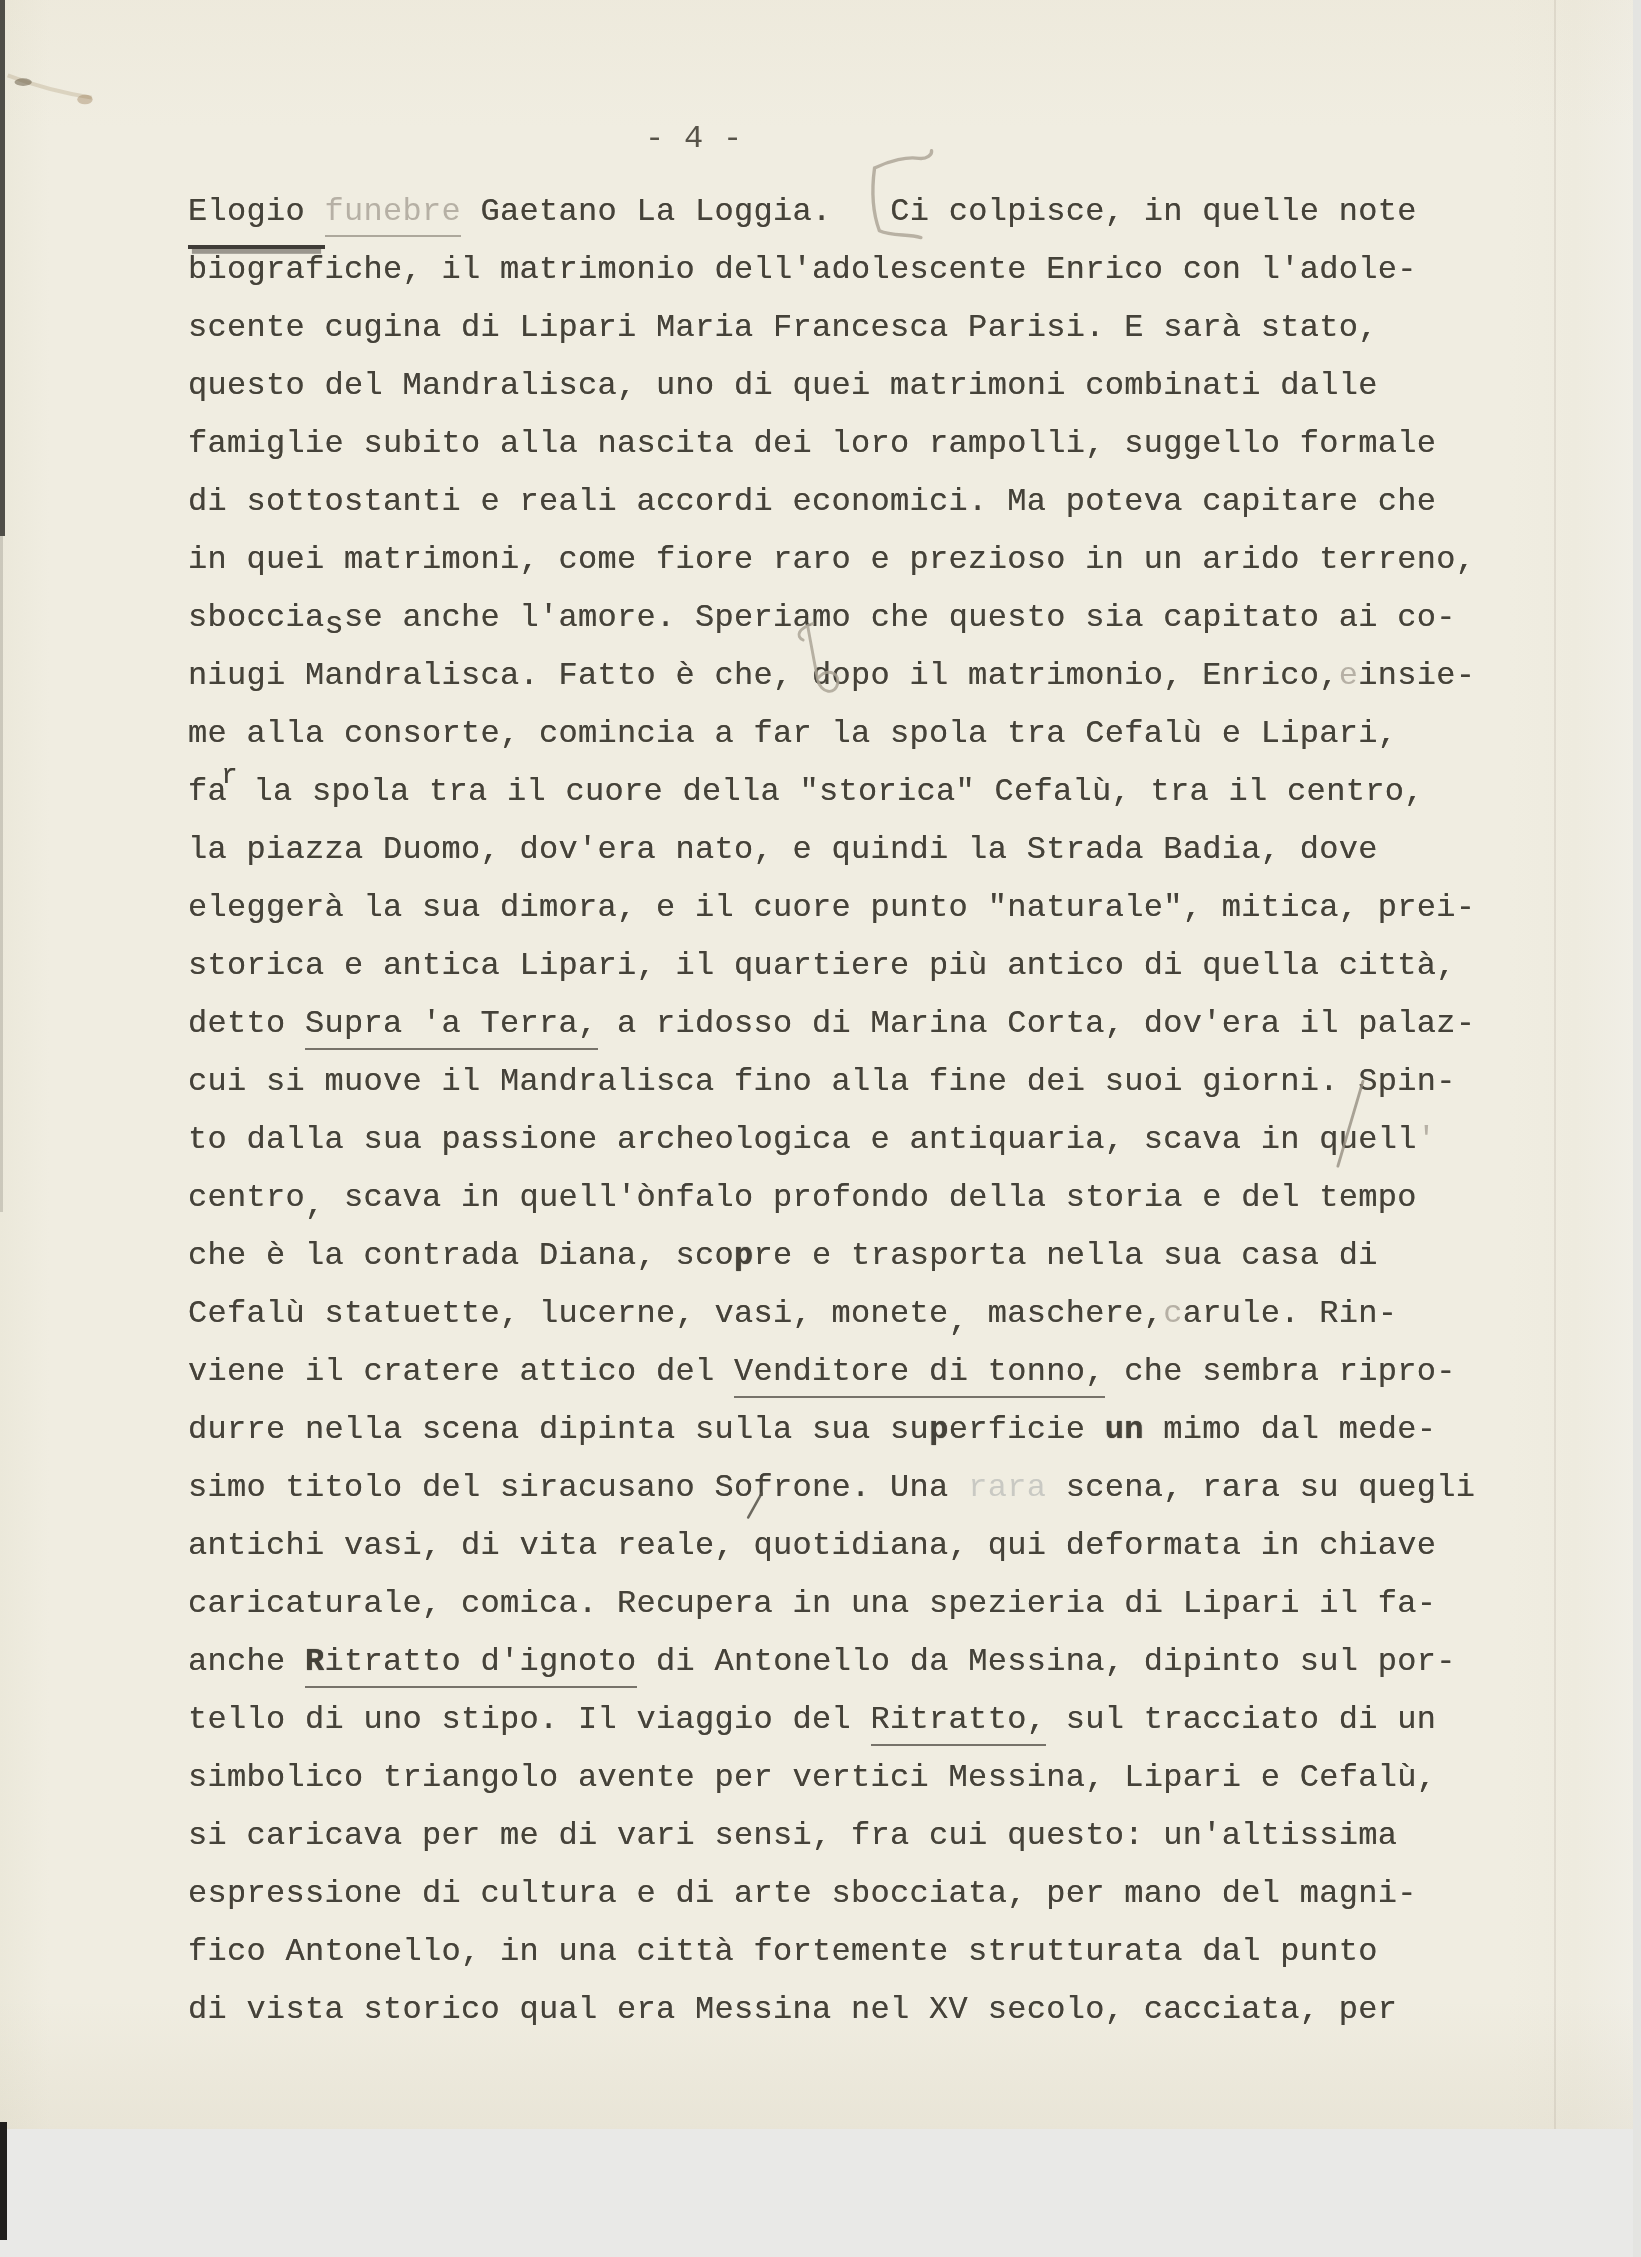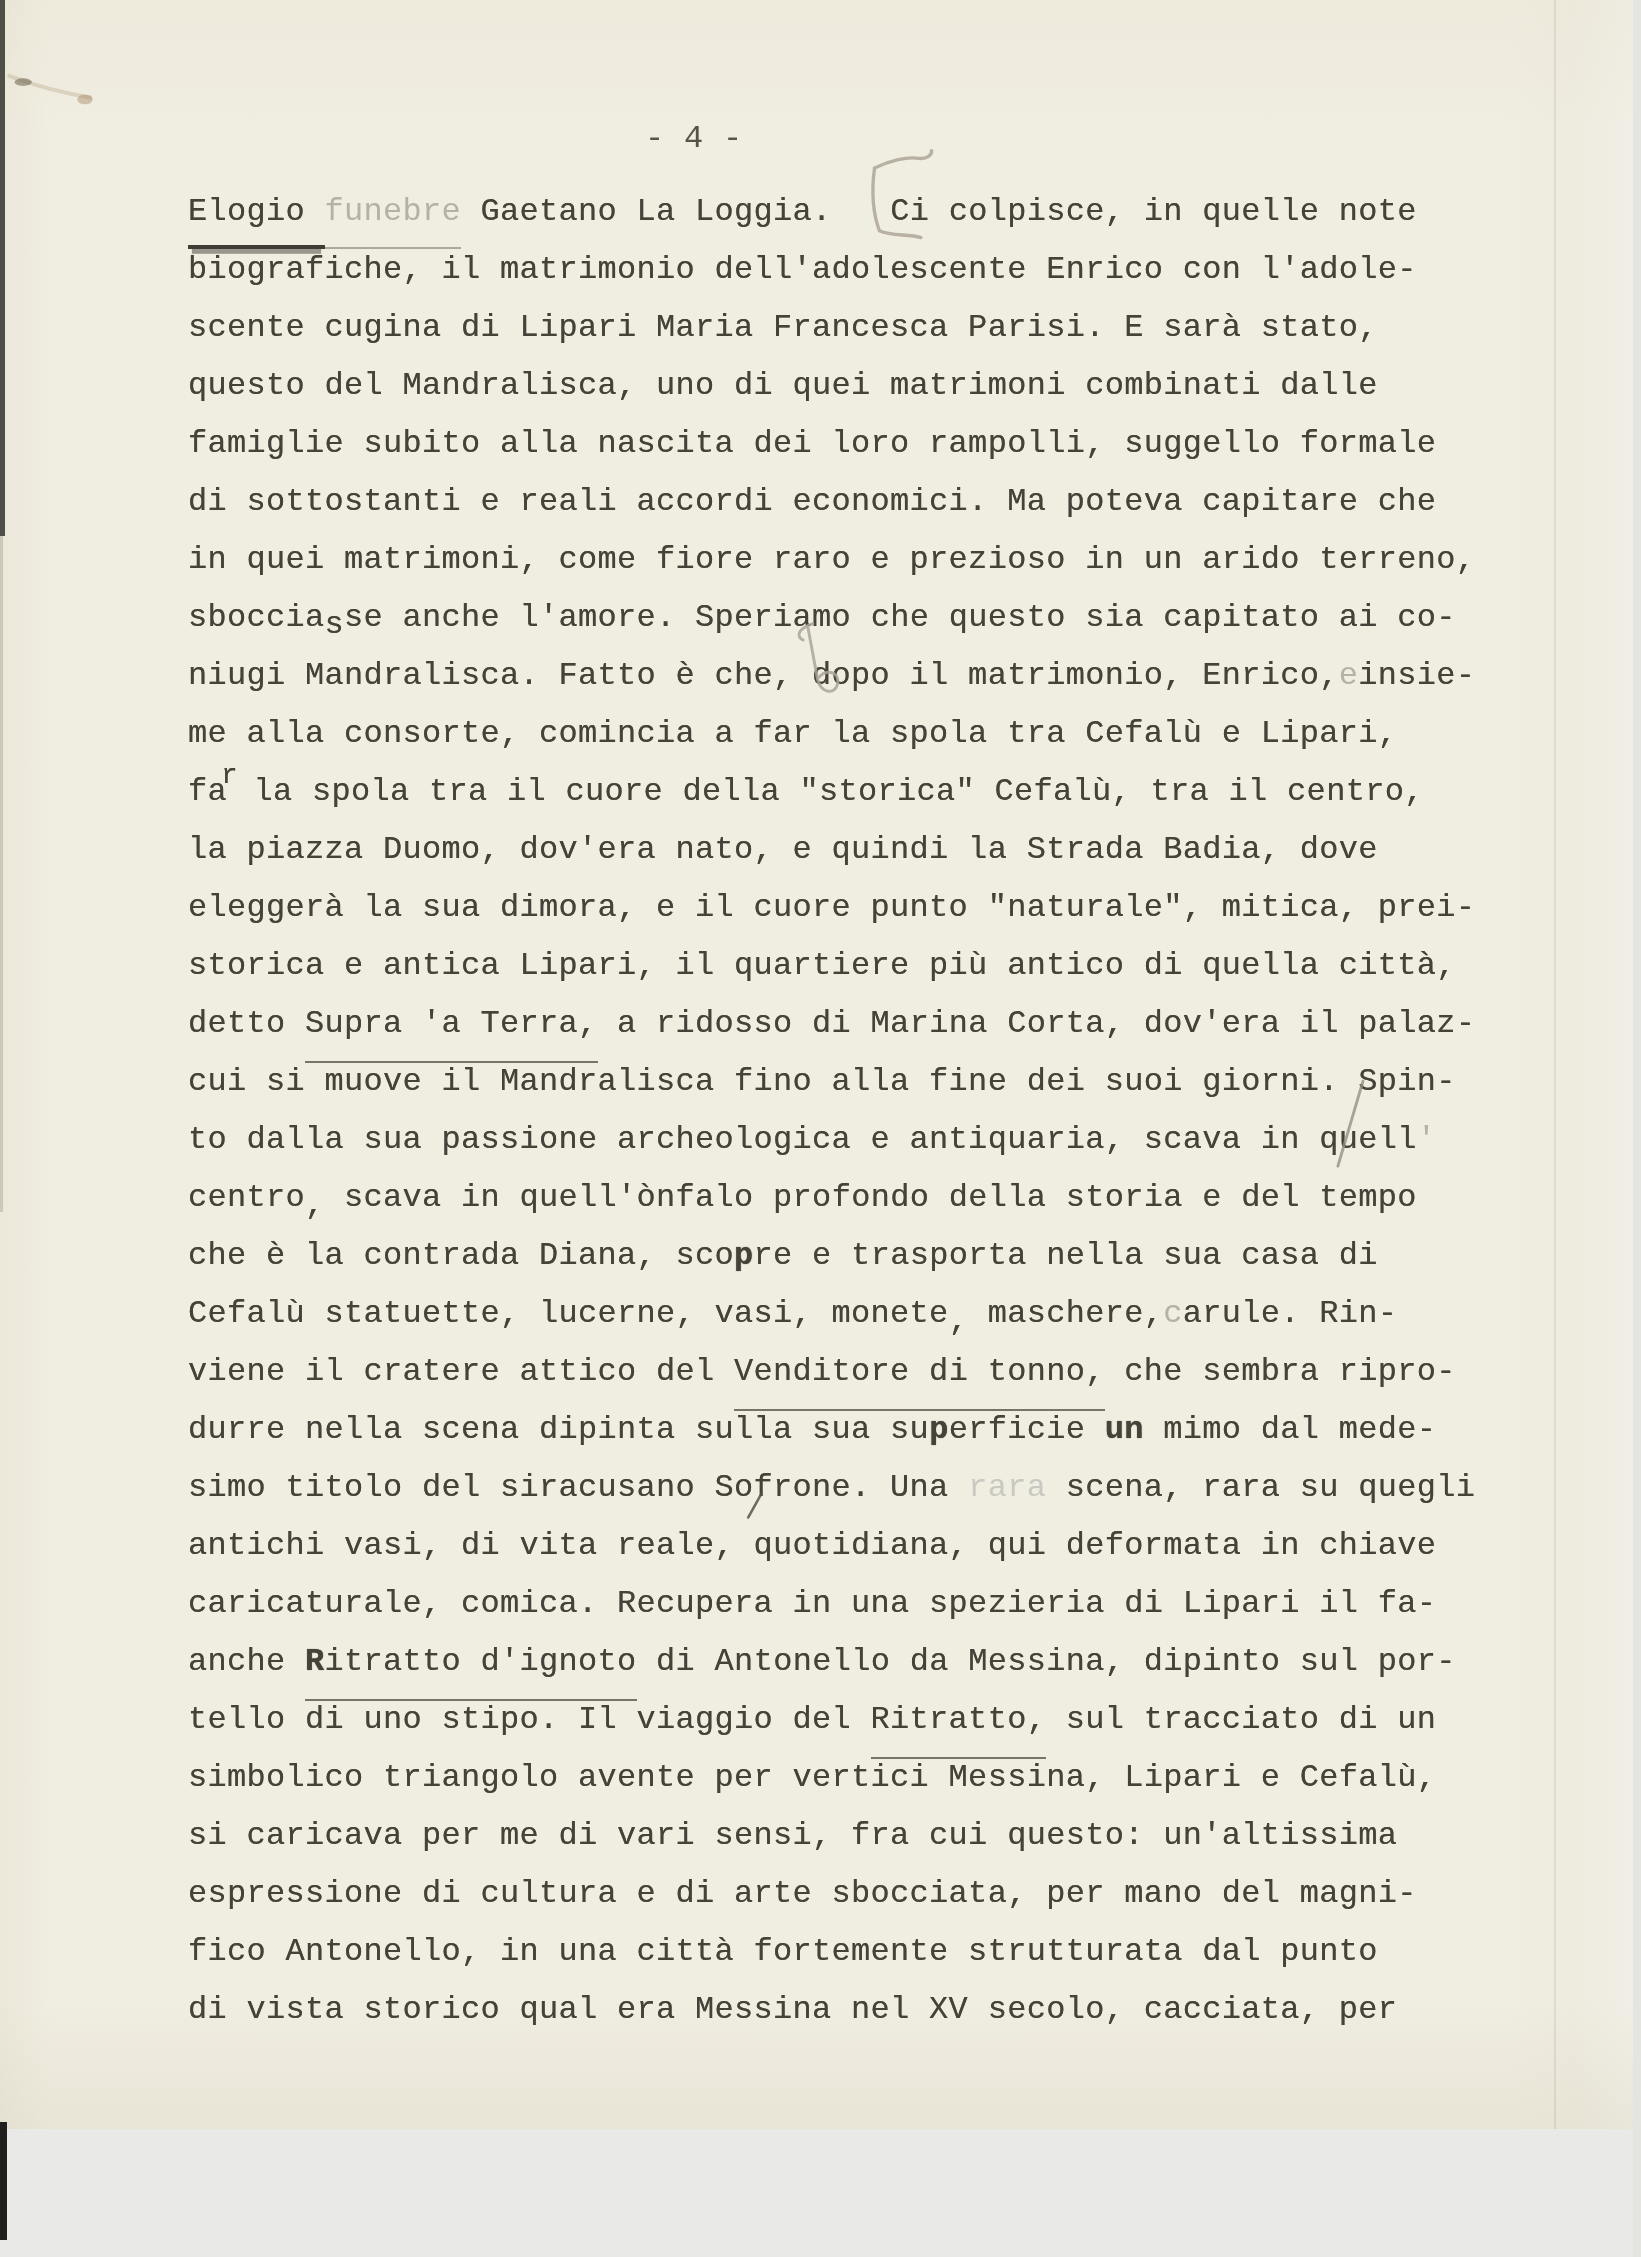--- a/index.html
+++ b/index.html
@@ -15,24 +15,24 @@
   .edge-dark-top{position:absolute;left:0;top:0;width:4.8px;height:536px;background:#34322e;opacity:.85;}
   .edge-dark-faint{position:absolute;left:0;top:536px;width:2.9px;height:676px;background:#6a675f;opacity:.25;}
   .edge-dark-bottom{position:absolute;left:0;top:2122px;width:6.8px;height:118px;background:#211f1d;}
 
   .page-number{position:absolute;left:645px;top:120px;font-size:32px;letter-spacing:0.3px;
                color:#575349;}
   .doc{position:absolute;left:188px;top:183px;font-size:32px;line-height:58px;letter-spacing:0.3px;
        color:#454239;text-shadow:0 0 0.6px rgba(62,58,50,.65);}
   .line{white-space:pre;height:58px;}
 
-  .u{border-bottom:2.9px solid rgba(72,68,60,.72);padding-bottom:19px;}
+  .u{border-bottom:2.9px solid rgba(72,68,60,.72);padding-bottom:6px;}
   .u-heavy{border-bottom:4.8px solid rgba(48,45,40,.92);padding-bottom:15px;
            box-shadow:0 8.7px 0 -3.9px rgba(48,45,40,.45);}
-  .u-light{border-bottom:2.9px solid rgba(105,99,88,.5);padding-bottom:17px;}
+  .u-light{border-bottom:2.9px solid rgba(105,99,88,.5);padding-bottom:5px;}
   .faded{color:rgba(128,121,109,.52);text-shadow:none;}
   .faded2{color:rgba(148,152,156,.42);text-shadow:none;}
   .sub{position:relative;top:6.8px;}
   .sup{position:relative;top:-17.4px;font-size:.85em;margin:0 -3.9px 0 -5.8px;}
   .over{font-weight:bold;text-shadow:0 0 1px rgba(42,40,35,.85);}
 
   .marks{position:absolute;left:0;top:0;pointer-events:none;}
 </style>
 </head>
 <body>

